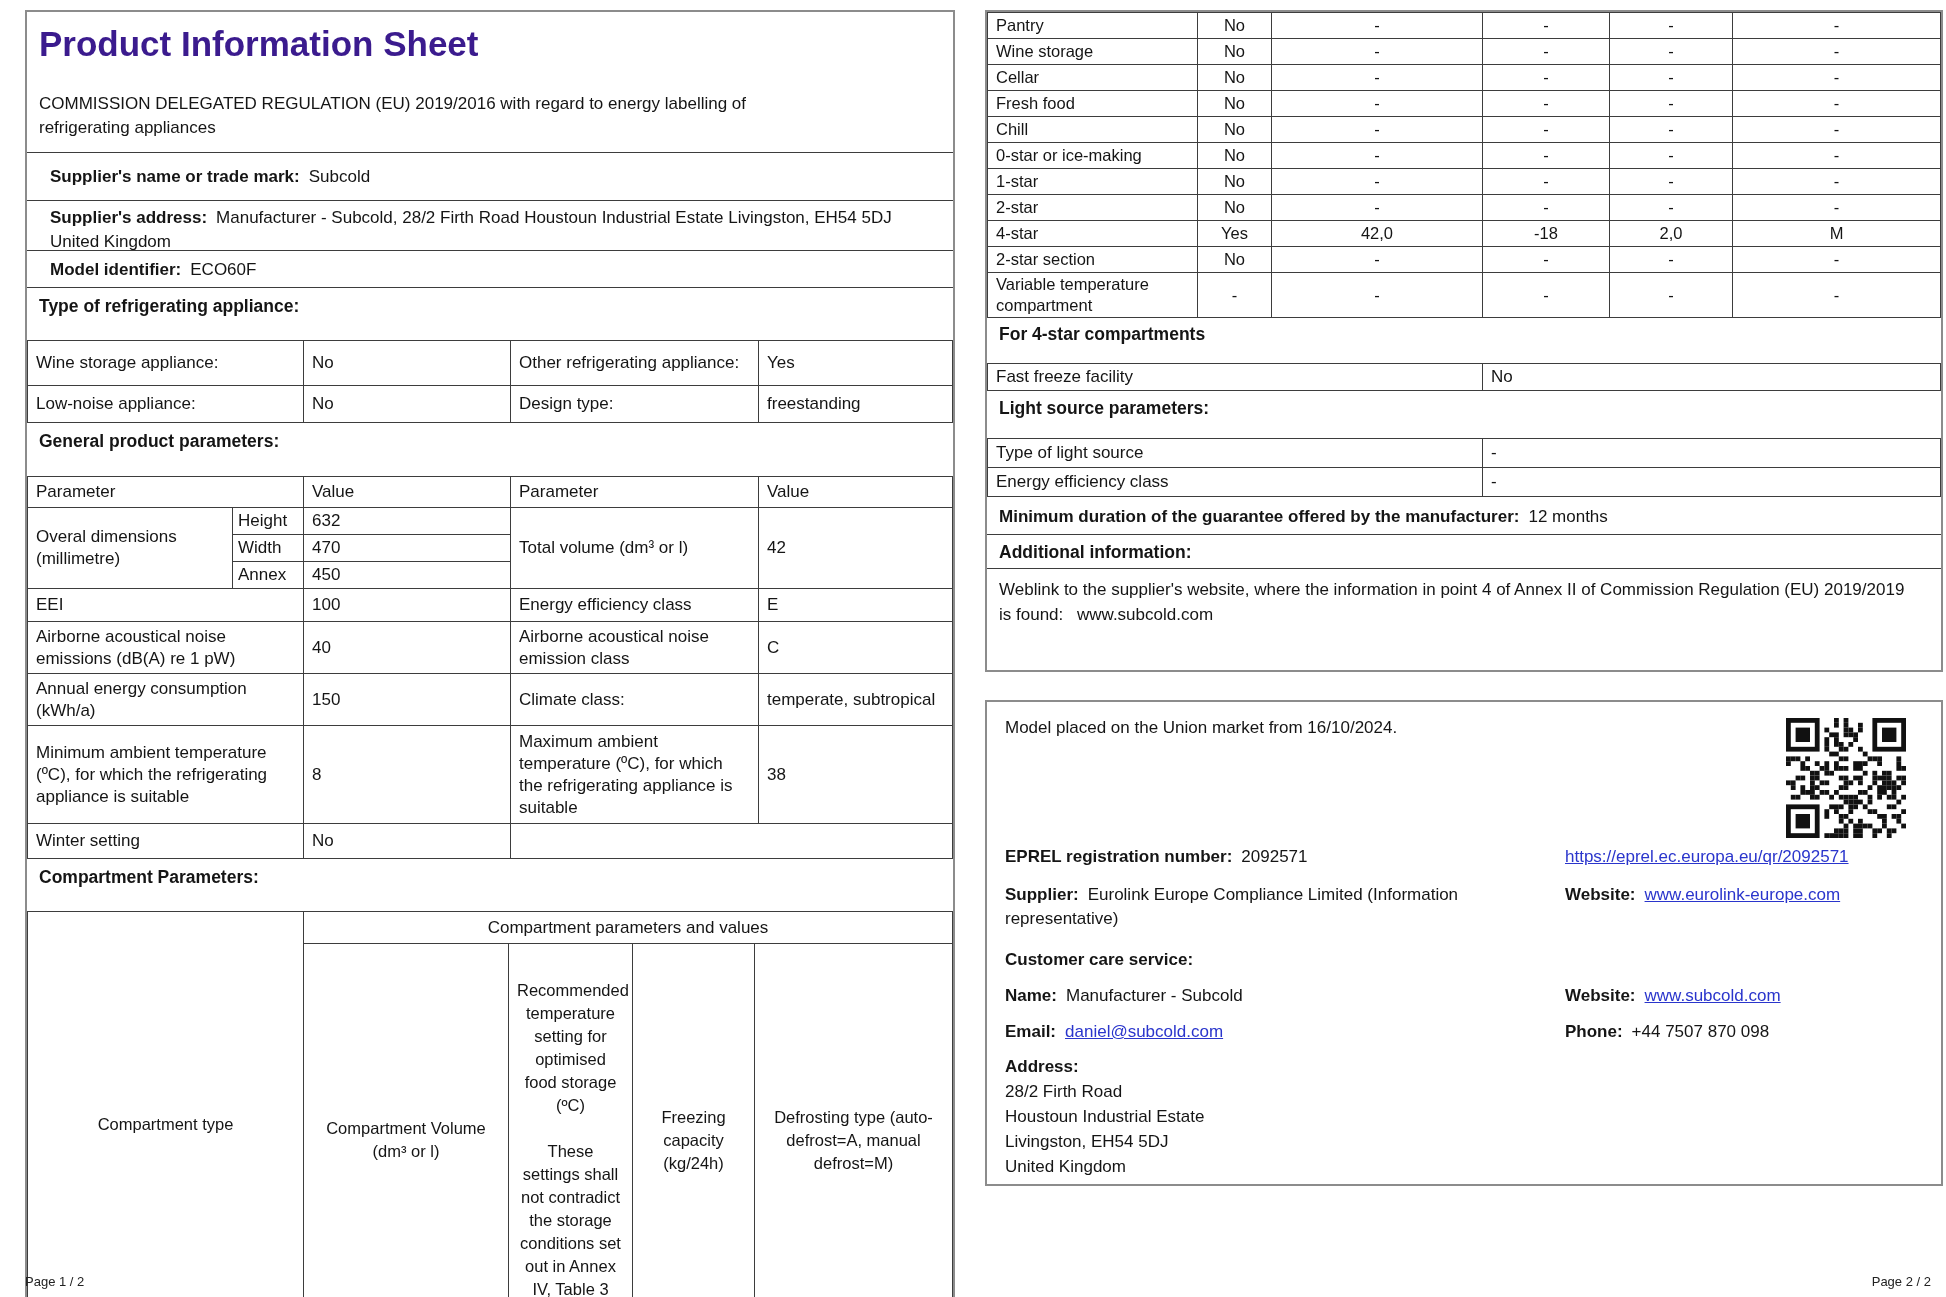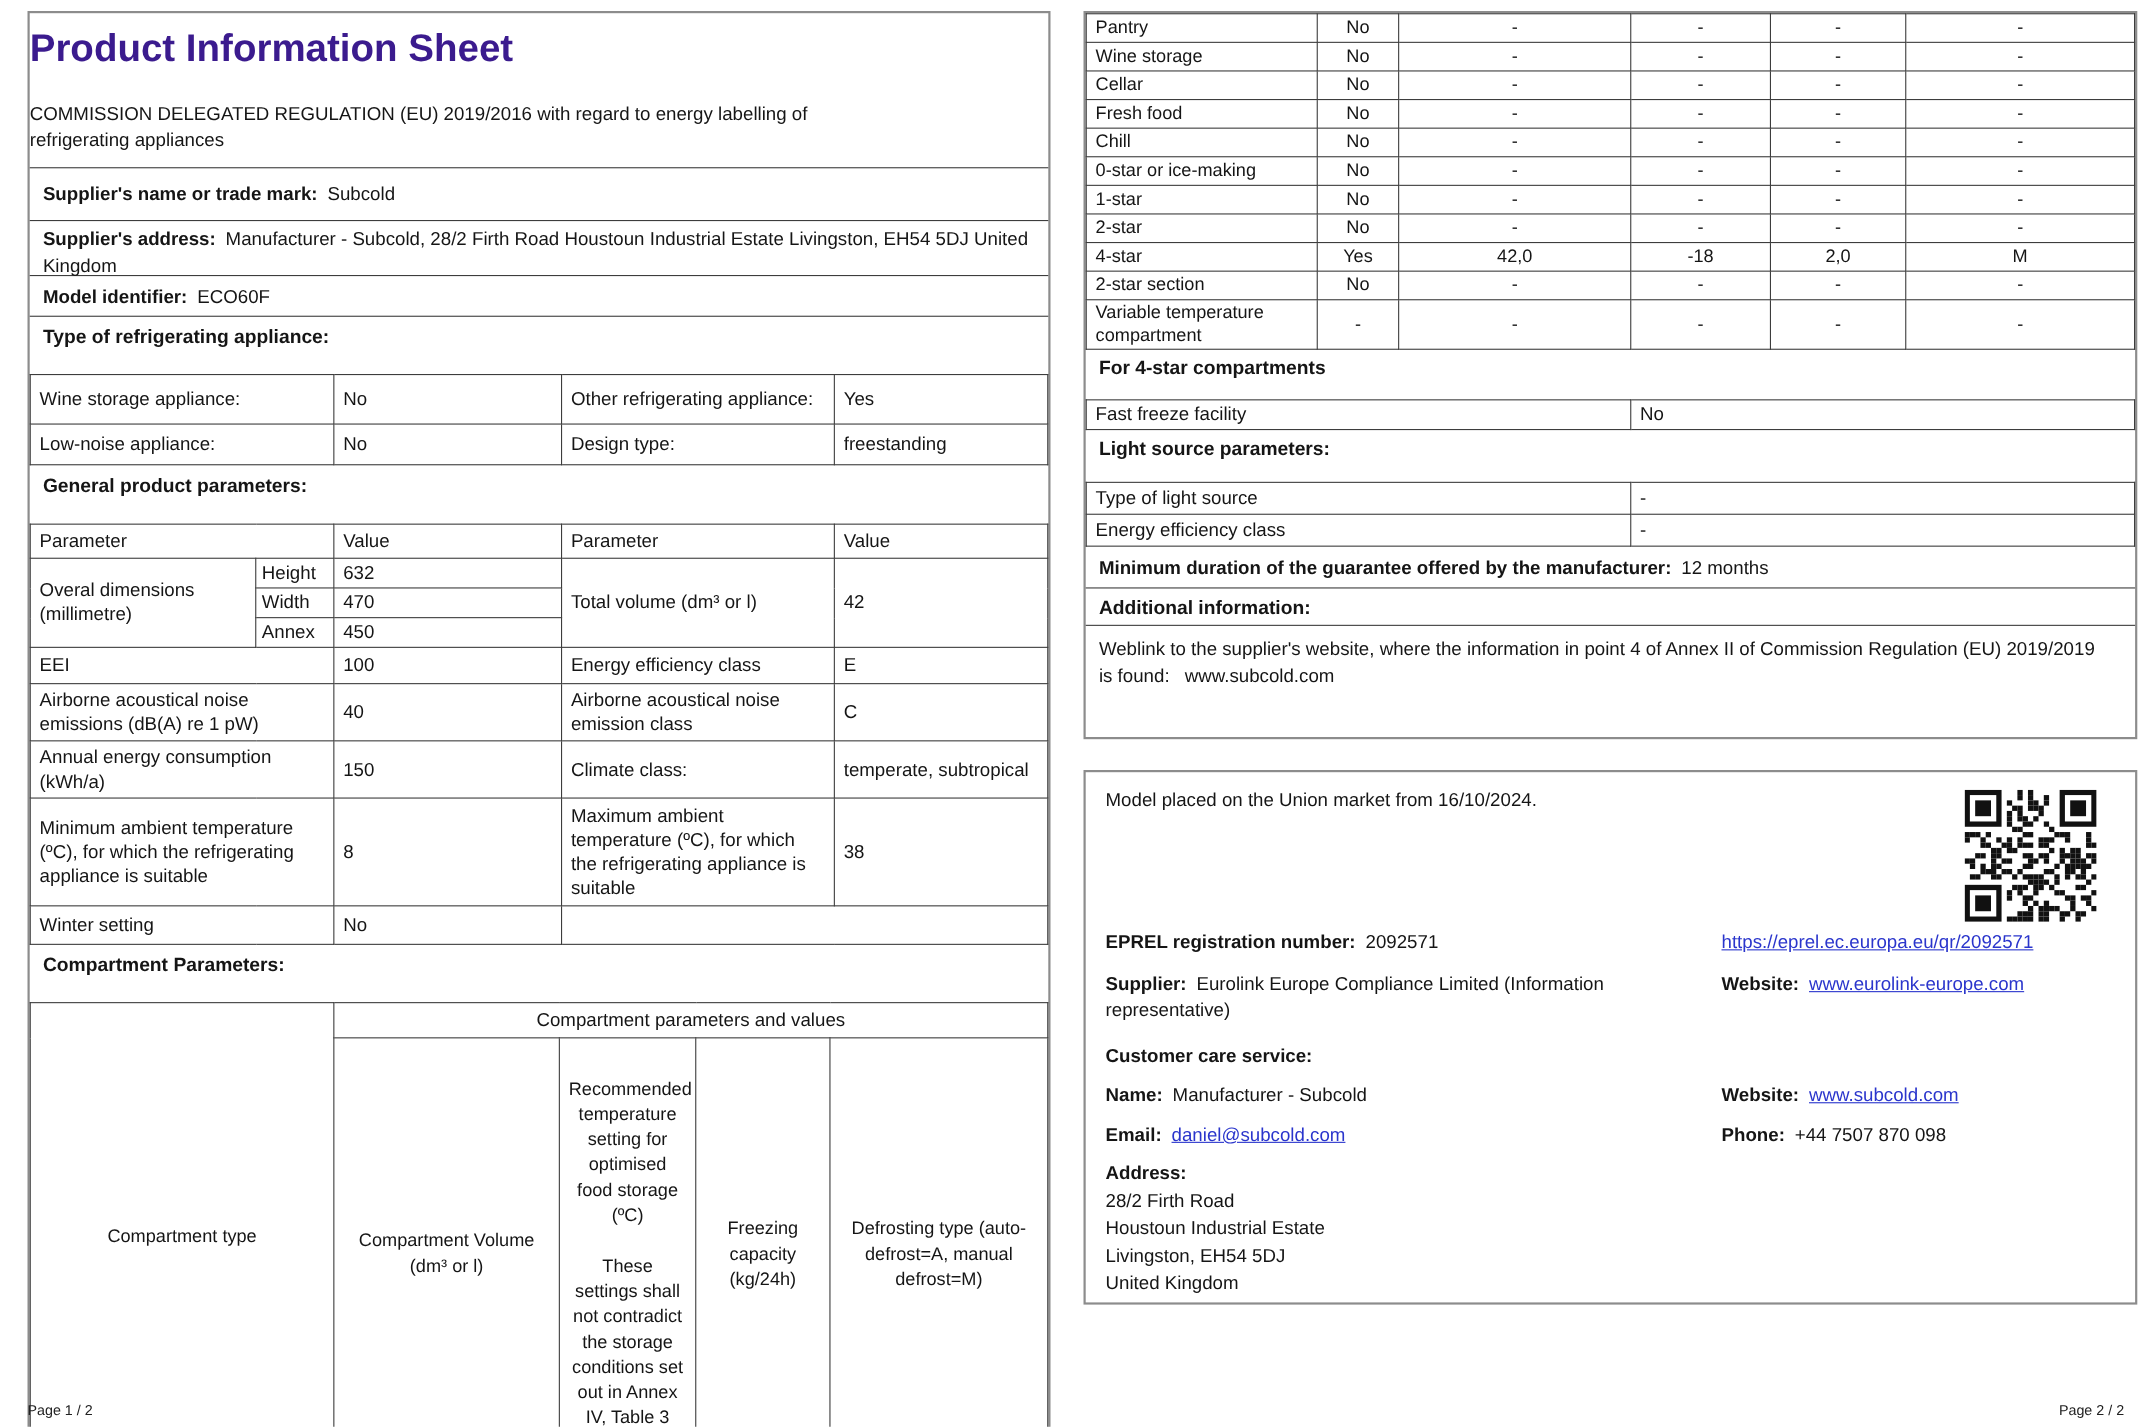--- a/index.html
+++ b/index.html
@@ -14,27 +14,27 @@
     width:1946px;height:1297px;position:relative;overflow:hidden;
     font-family:"Liberation Sans", sans-serif;color:var(--ink);
     -webkit-font-smoothing:antialiased;
   }
   .page{position:absolute;border:2px solid var(--box);background:#fff;box-sizing:border-box;}
   #page1{left:25px;top:10px;width:930px;}
   #p2box1{left:985px;top:10px;width:958px;height:662px;}
   #p2box2{left:985px;top:700px;width:958px;height:486px;}
 
   
-  .hrow{box-sizing:border-box;padding:0 0;}
+  .hrow{box-sizing:border-box;padding:0 12px;}
   .bb{border-bottom:1px solid var(--line);}
   .ttl{color:var(--title);font-size:35px;font-weight:bold;letter-spacing:0;padding-top:12px;}
   .sub{font-size:17px;line-height:24px;max-width:792px;margin-top:28px;padding-bottom:12px;}
   .lbl{font-weight:bold;}
   .val{margin-left:9px;font-weight:normal;}
-  .lrow{font-size:17px;line-height:24px;padding:0 12px;display:block;box-sizing:border-box;}
+  .lrow{font-size:17px;line-height:24px;padding:0 23px;display:block;box-sizing:border-box;}
 
   table{border-collapse:collapse;table-layout:fixed;width:100%;}
   td{border:1px solid var(--line);padding:2px 8px;font-size:17px;line-height:22px;
      vertical-align:middle;box-sizing:border-box;overflow:hidden;}
   .sec{font-size:17.5px;font-weight:bold;padding:8px 12px 6px;}
 
   
   .cmp td{text-align:center;font-size:16.5px;line-height:23px;}
   .cmp .band{height:32px;font-size:17px;}
   .cmp .tall td{height:393px;}

